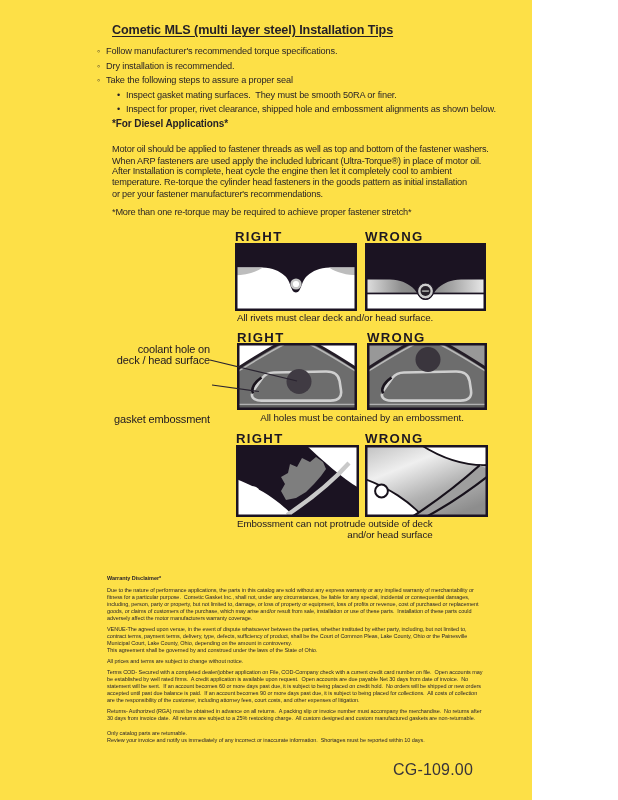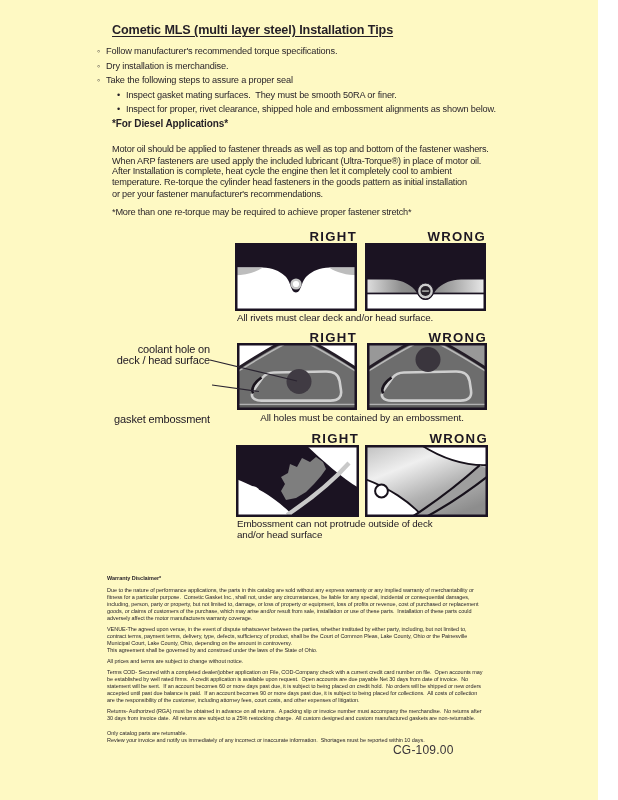--- a/index.html
+++ b/index.html
@@ -1,55 +1,55 @@
 <!DOCTYPE html>
 <html><head>
 <meta charset="utf-8">
 <style>
   * { margin:0; padding:0; box-sizing:border-box; }
   html,body { background:#ffffff; }
   .doc {
-    position:relative; width:598px; height:800px; background:#fef9c3;
+    position:relative; width:532px; height:800px; background:#fde047;
     color:#241f26; font-family:"Liberation Sans","DejaVu Sans",sans-serif;
     overflow:hidden;
   }
   .title {
     position:absolute; left:112px; top:23px;
     font-size:12.6px; font-weight:bold; letter-spacing:-0.1px;
     text-decoration:underline; text-underline-offset:2px;
   }
   .tips { position:absolute; left:97px; top:44px; font-size:9.2px; letter-spacing:-0.15px; }
   .tip { display:flex; align-items:flex-start; line-height:14.5px; white-space:pre; }
   .tip .mk { width:9px; flex:0 0 9px; }
   .tip.sub { margin-left:20px; }
   .dheading { position:absolute; left:112px; top:118px; font-size:10px; font-weight:bold; letter-spacing:-0.1px; }
   .para { position:absolute; left:112px; font-size:9.2px; line-height:11.6px; letter-spacing:-0.2px; }
   .para .line, .line { white-space:pre; }
-  .dlabel { position:absolute; font-size:13.2px; font-weight:bold; letter-spacing:1.3px; text-align:right; color:#1d1722; }
-  .caption { position:absolute; font-size:9.8px; letter-spacing:-0.1px; line-height:11px; color:#1d1722; }
+  .dlabel { position:absolute; font-size:13.2px; font-weight:bold; letter-spacing:1.3px; text-align:left; color:#1d1722; }
+  .caption { position:absolute; font-size:9.8px; letter-spacing:-0.1px; line-height:11px; color:#1d1722;text-align:right; }
   .callout { position:absolute; font-size:11px; letter-spacing:-0.15px; line-height:11px; text-align:right; color:#1d1722; }
   .panel { position:absolute; }
   .panel svg { display:block; }
   .overlay { position:absolute; pointer-events:none; }
   .warranty { position:absolute; left:107px; top:575px; font-size:5.5px; line-height:7px; letter-spacing:-0.05px; color:#2a252b; }
   .warranty .whead { font-weight:bold; margin-bottom:4.5px; }
   .warranty .wpar { margin-bottom:4px; }
   .warranty .wpar.last-gap { margin-bottom:8px; }
-  .footer { position:absolute; left:393px; top:743px; font-size:12px; letter-spacing:0.2px; color:#39343a; }
+  .footer { position:absolute; left:393px; top:761px; font-size:16px; letter-spacing:0.2px; color:#39343a; }
 </style>
 </head>
 <body>
 
 <div class="doc">
 
   <div class="title">Cometic MLS (multi layer steel) Installation Tips</div>
 
   <div class="tips">
     <div class="tip"><span class="mk">◦</span><span class="line">Follow manufacturer's recommended torque specifications.</span></div>
-    <div class="tip"><span class="mk">◦</span><span class="line">Dry installation is merchandise.</span></div>
+    <div class="tip"><span class="mk">◦</span><span class="line">Dry installation is recommended.</span></div>
     <div class="tip"><span class="mk">◦</span><span class="line">Take the following steps to assure a proper seal</span></div>
     <div class="tip sub"><span class="mk">•</span><span class="line">Inspect gasket mating surfaces.  They must be smooth 50RA or finer.</span></div>
     <div class="tip sub"><span class="mk">•</span><span class="line">Inspect for proper, rivet clearance, shipped hole and embossment alignments as shown below.</span></div>
   </div>
 
   <div class="dheading">*For Diesel Applications*</div>
 
   <div class="para" style="top:144px;">
     <div class="line">Motor oil should be applied to fastener threads as well as top and bottom of the fastener washers.</div>
     <div class="line">When ARP fasteners are used apply the included lubricant (Ultra-Torque®) in place of motor oil.</div>

